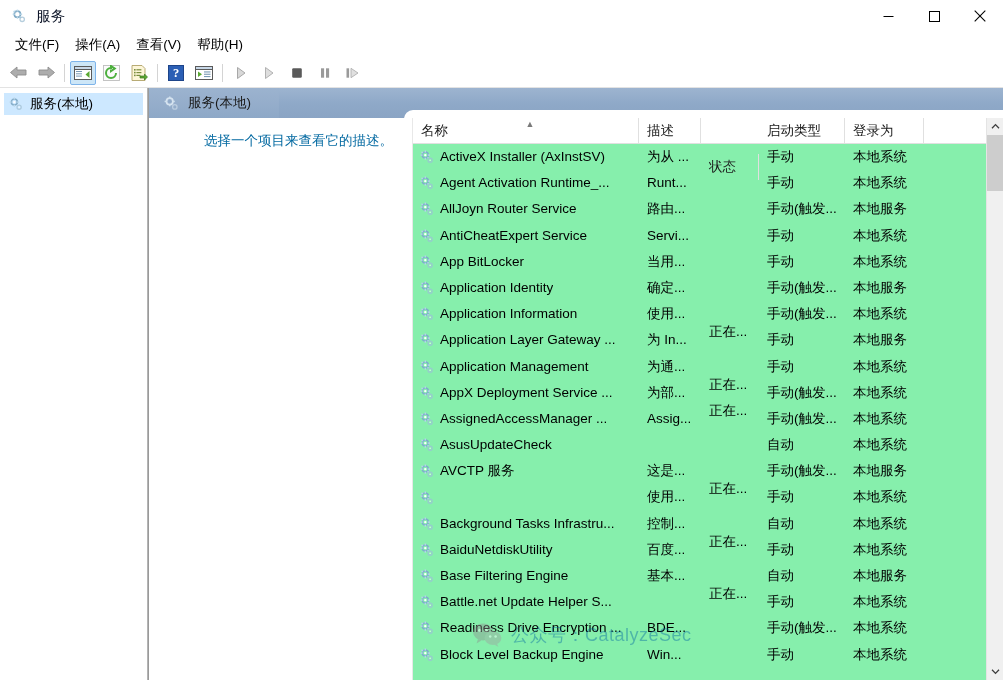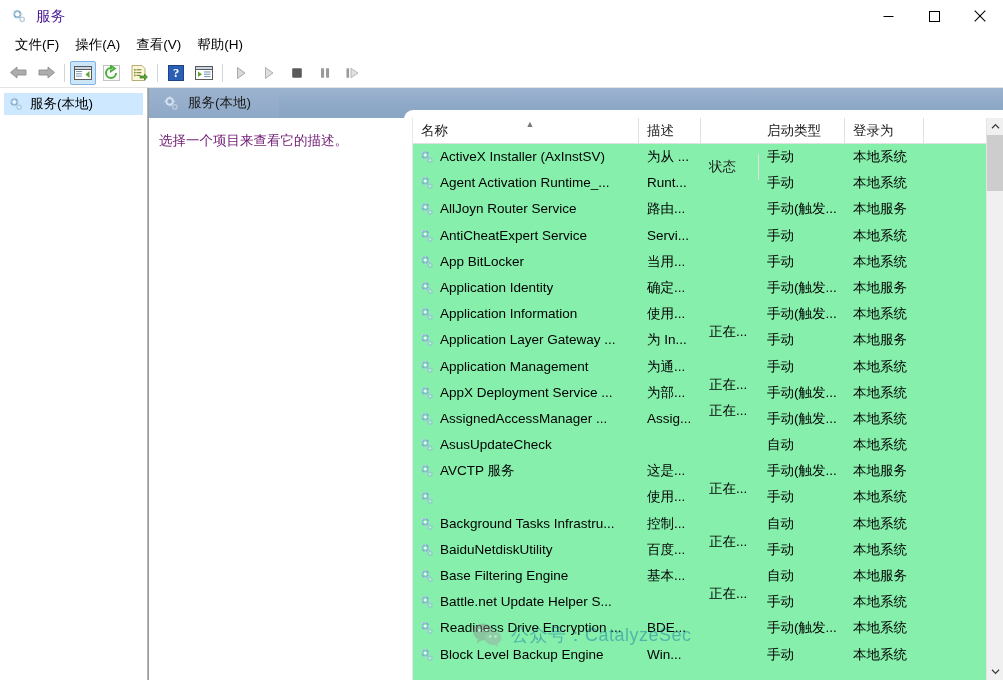--- a/index.html
+++ b/index.html
@@ -24,21 +24,21 @@
     display: flex; align-items: center;
     background: #ffffff;
     position: relative;
   }
   .titlebar-icon {
     width: 16px; height: 16px;
     margin-left: 11px; margin-right: 9px;
     position: relative; flex: 0 0 16px;
   }
   .titlebar-text {
-    font-size: 14.5px; color: #4c1d95;
+    font-size: 14.5px; color: #0f172a;
     line-height: 1; letter-spacing: 0.2px;
   }
   .win-controls {
     position: absolute; right: 0; top: 0;
     height: 32px; display: flex;
   }
   .win-btn {
     width: 46px; height: 32px;
     display: flex; align-items: center; justify-content: center;
     background: transparent;
@@ -159,22 +159,23 @@
   }
 
   
   .desc-pane {
     width: 264px; flex: 0 0 264px;
     padding: 14px 10px 0 10px;
     background: #ffffff;
     border-right: 1px solid #e8e8e8;
   }
   .desc-text {
-    font-size: 13.5px; color: #701a75;
+    font-size: 13.5px; color: #0369a1;
     line-height: 1.4;
+    margin-left: 45px;
   }
 
   
   .listview {
     flex: 1 1 auto;
     display: flex; flex-direction: column;
     overflow: hidden;
     background: #ffffff;
     position: relative;
   }

